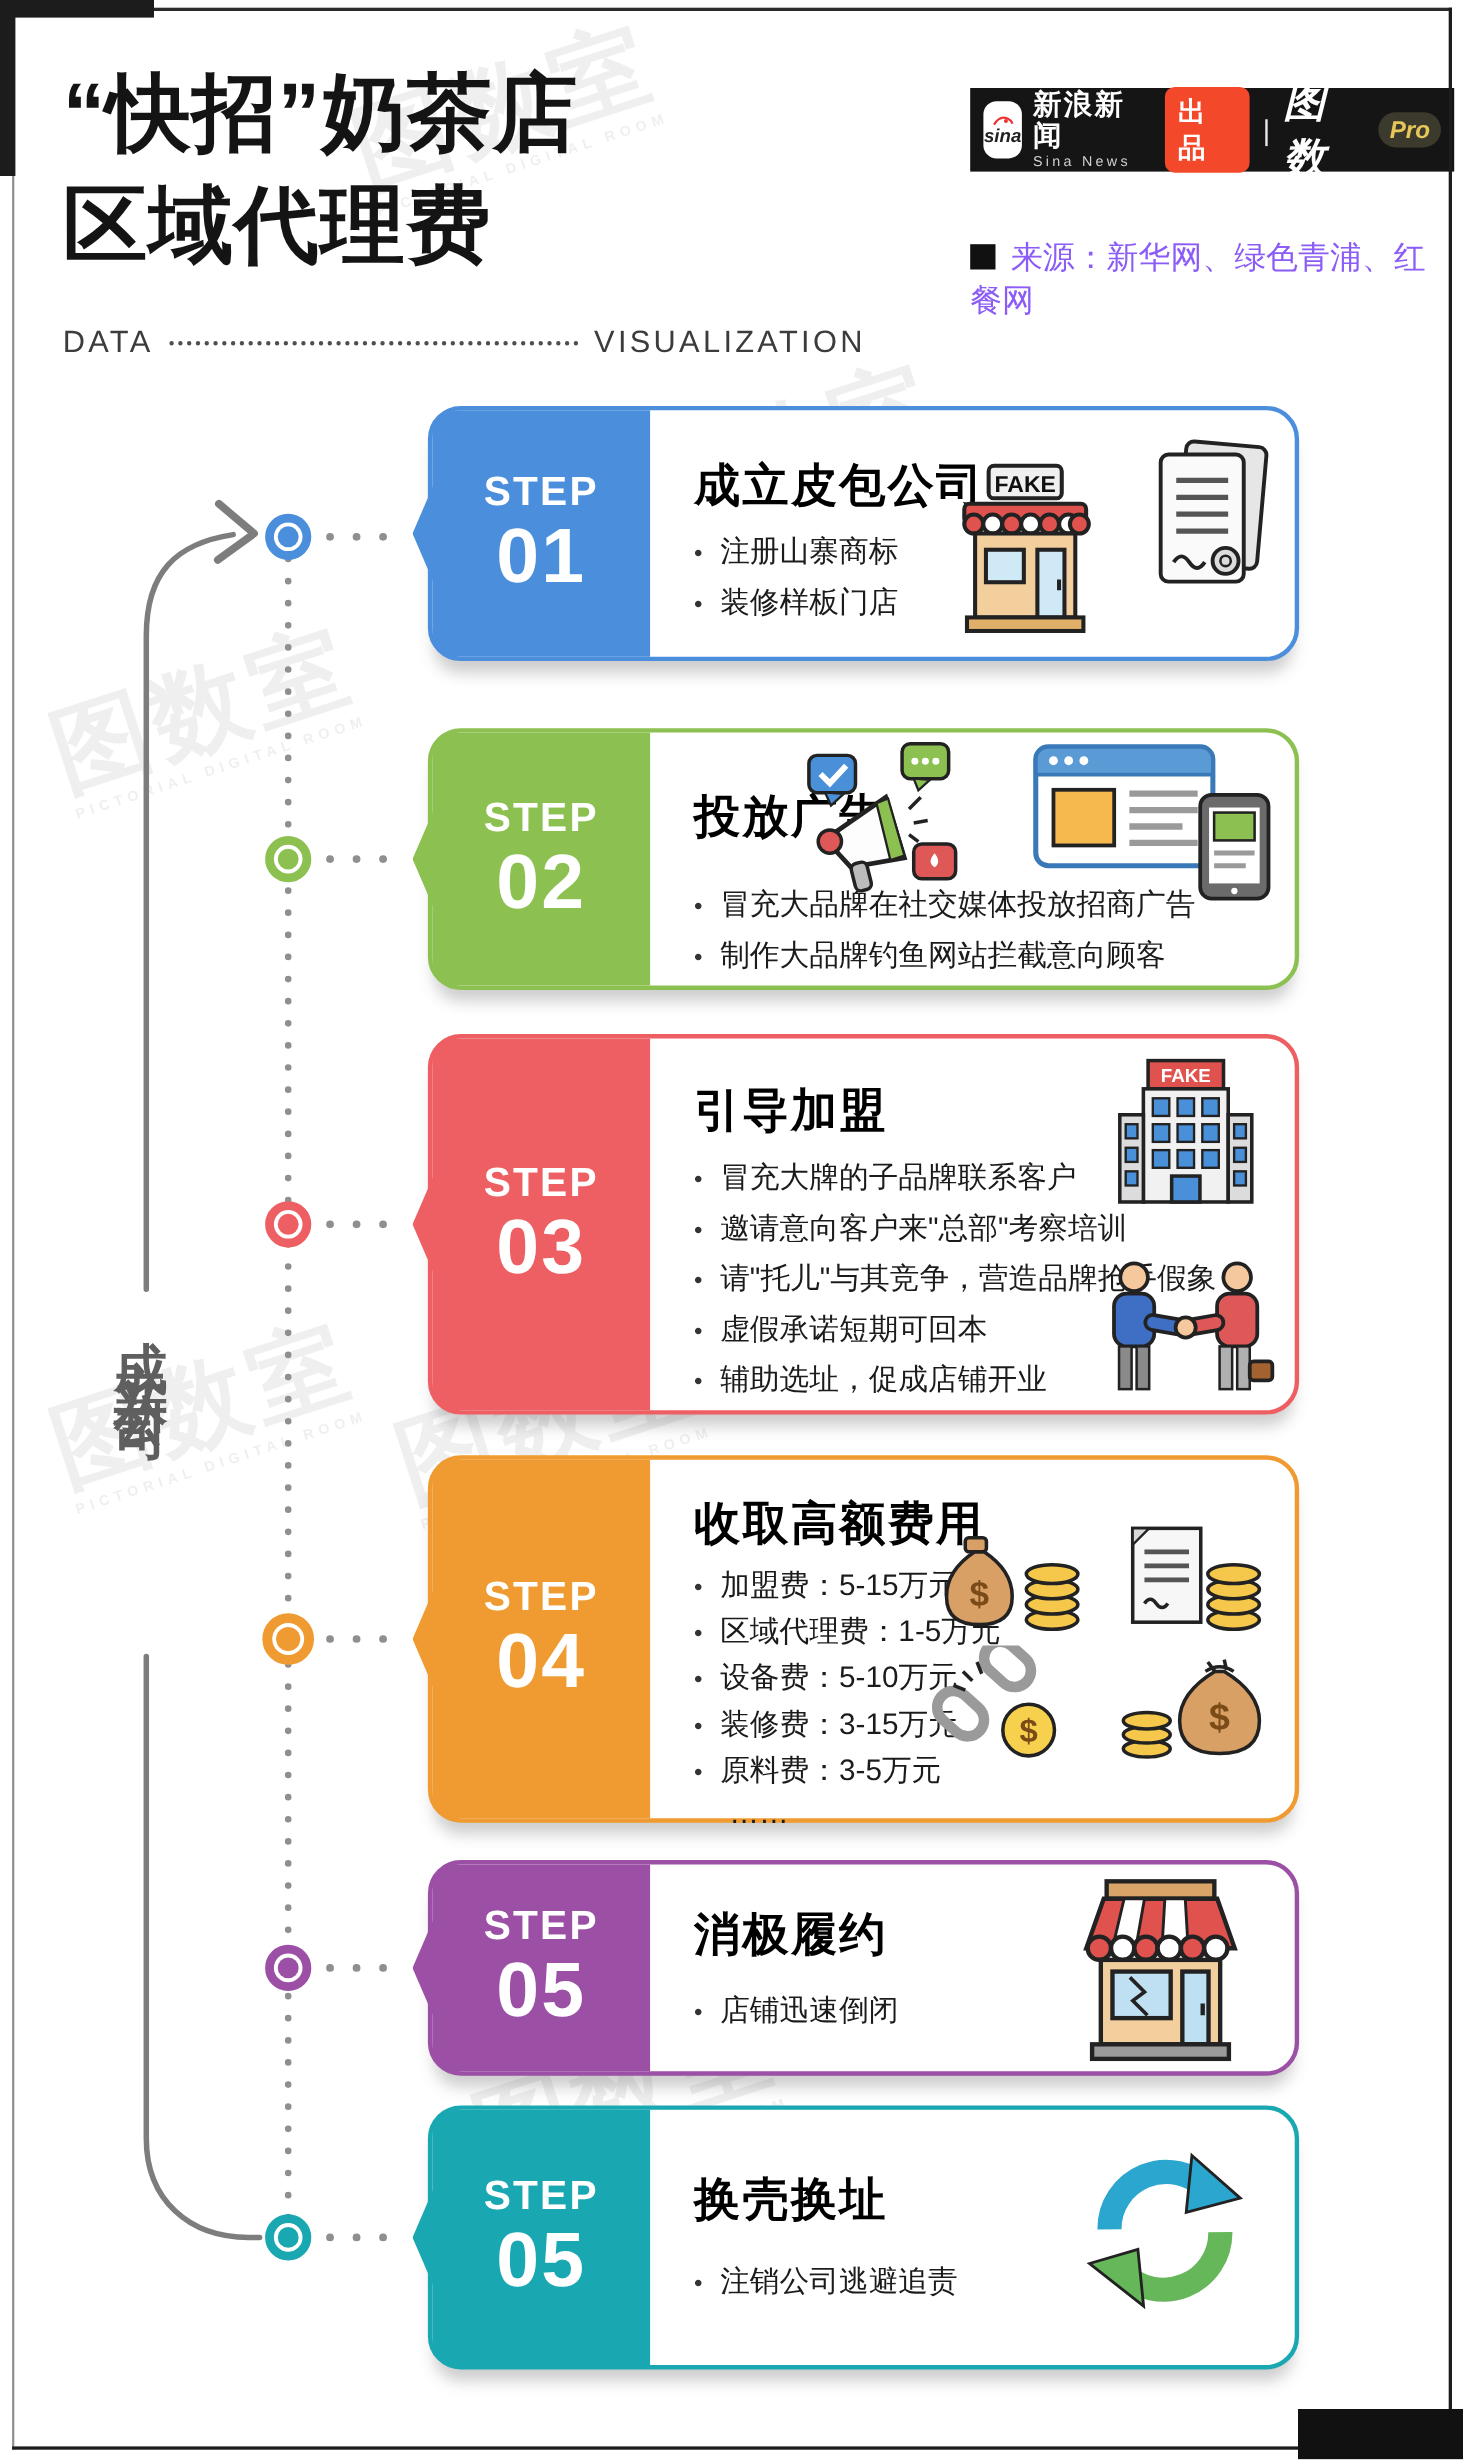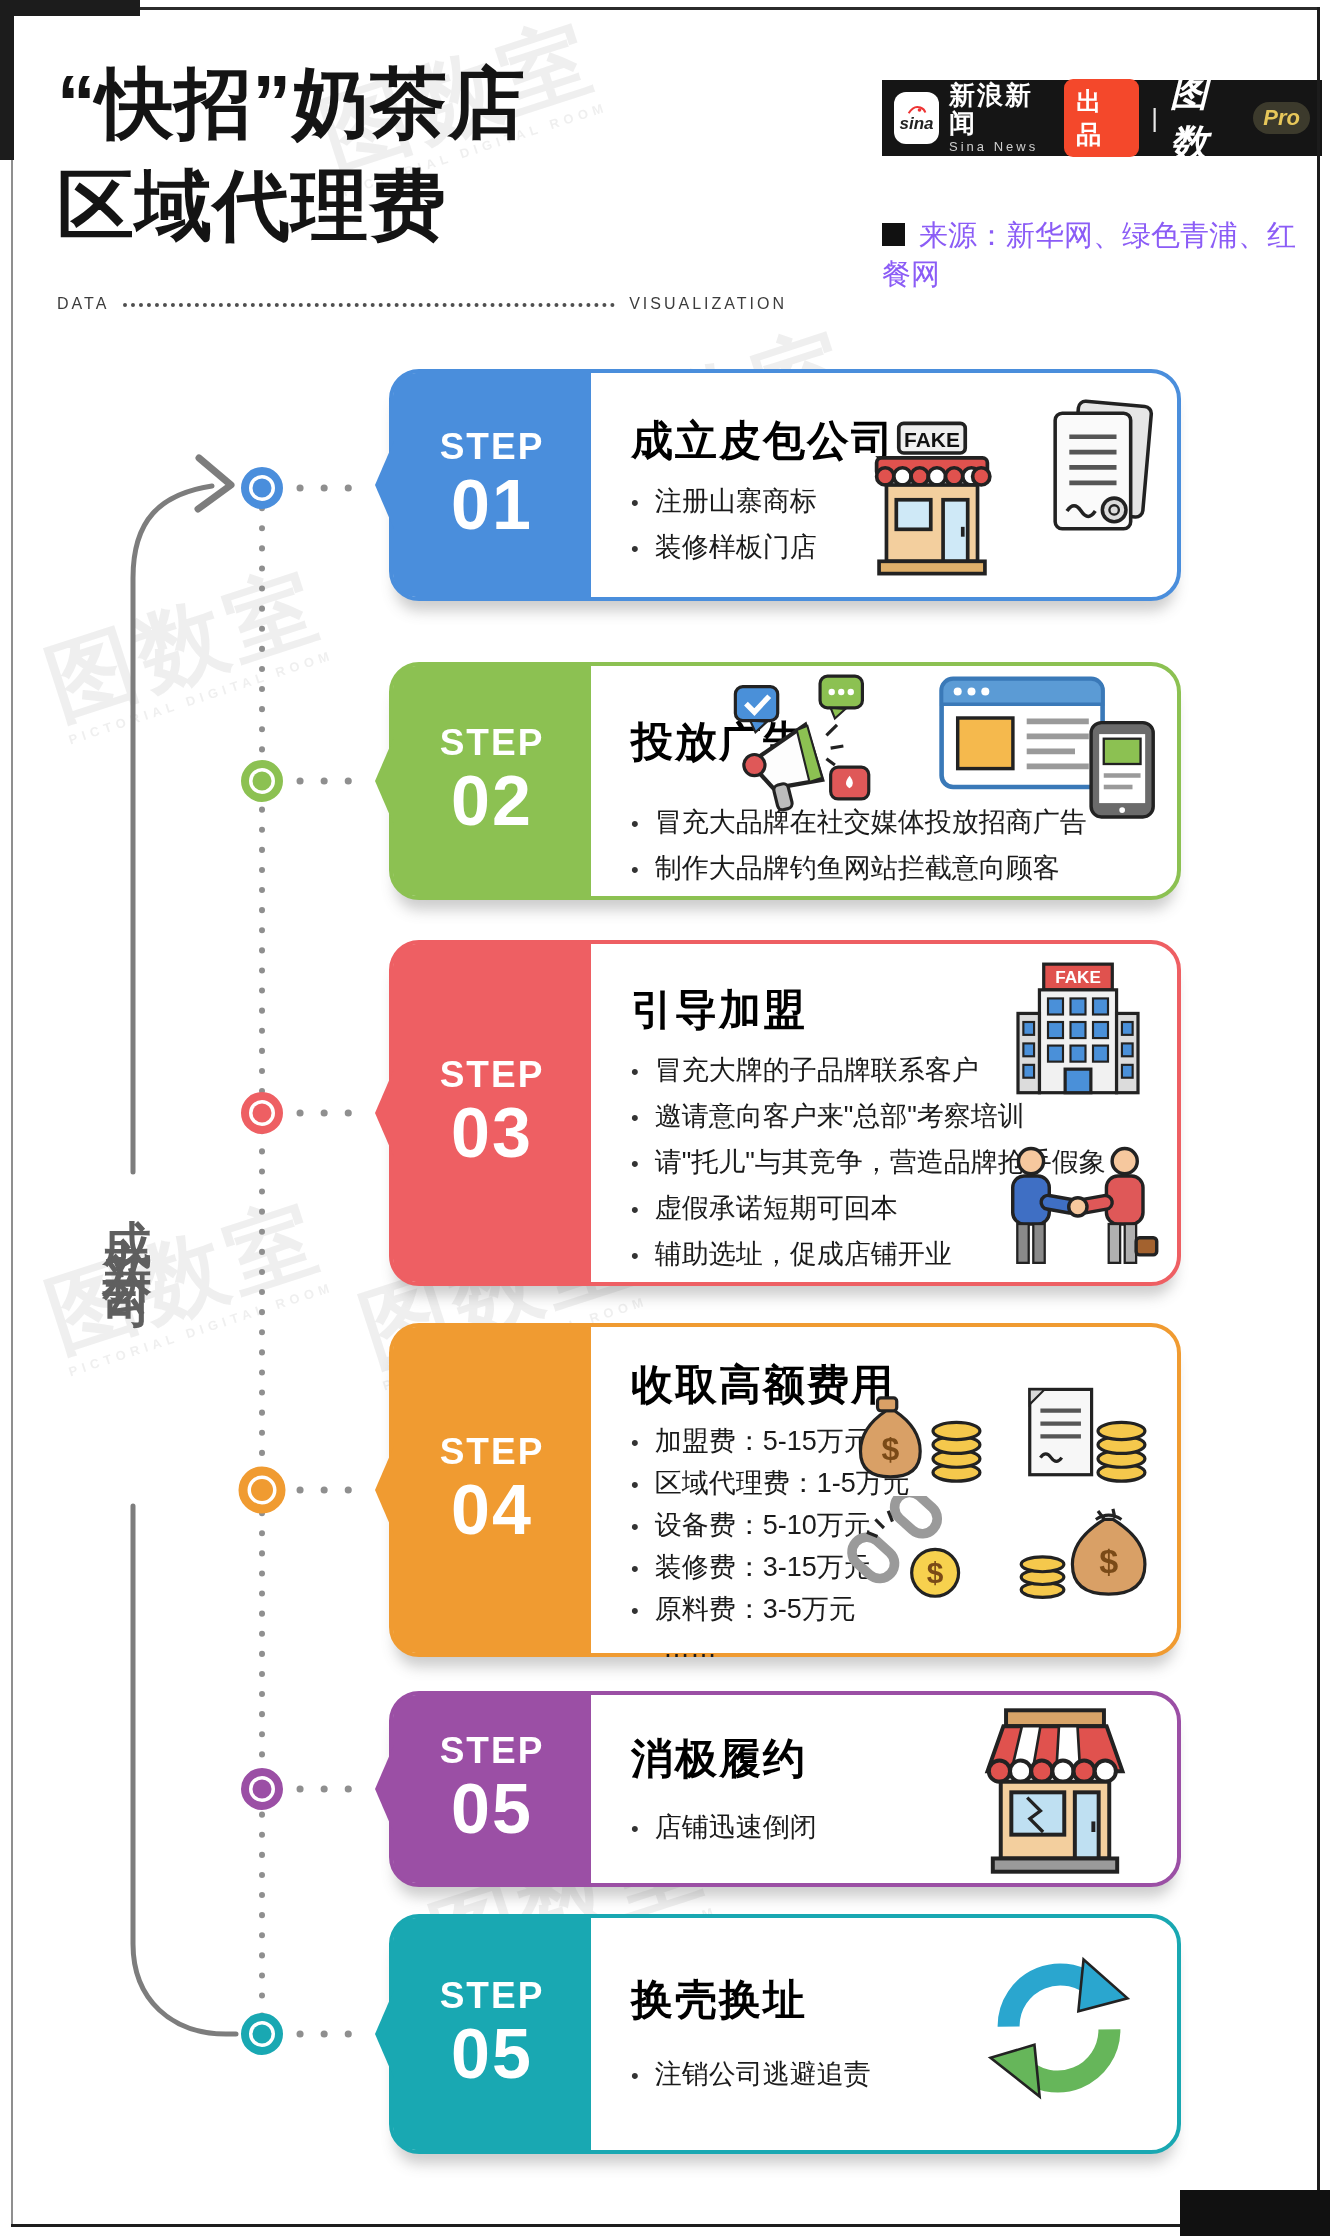--- a/index.html
+++ b/index.html
@@ -12,26 +12,26 @@
   .frame-top{position:absolute;left:140px;top:7px;right:10px;height:3px;background:#2b2b2b;z-index:5;}
   .frame-right{position:absolute;right:10px;top:7px;width:3px;bottom:9px;background:#1c1c1c;z-index:5;}
   .frame-left{position:absolute;left:11px;top:160px;width:2px;bottom:9px;background:#8f8f8f;z-index:5;}
   .frame-bottom{position:absolute;left:11px;bottom:9px;right:150px;height:3px;background:#1c1c1c;z-index:5;}
   .corner-br{position:absolute;right:0;bottom:0;width:150px;height:46px;background:#111;z-index:5;}
 
   
   .title{position:absolute;left:57px;top:52px;font-size:77px;line-height:1.33;font-weight:900;
          color:#141414;letter-spacing:1px;z-index:4;}
   .divider{position:absolute;left:57px;top:295px;width:730px;display:flex;align-items:center;
-           gap:14px;z-index:4;color:#3c3c3c;font-size:16px;letter-spacing:3px;}
+           gap:14px;z-index:4;color:#3c3c3c;font-size:28px;letter-spacing:3px;}
   .divider .dots{flex:1;border-top:4px dotted #4f4f4f;height:0;margin-top:2px;}
 
   .pub-bar{position:absolute;left:882px;top:80px;width:440px;height:76px;background:#151515;
            display:flex;align-items:center;padding:0 12px;box-sizing:border-box;gap:10px;z-index:4;}
-  .sina-box{width:45px;height:52px;background:#fff;border-radius:12px;display:flex;flex-direction:column;
+  .sina-box{width:35px;height:52px;background:#fff;border-radius:12px;display:flex;flex-direction:column;
             align-items:center;justify-content:center;flex:0 0 auto;}
   .sina-box .eye{width:20px;height:10px;}
   .sina-box .sina-word{font-size:17px;font-weight:bold;font-style:italic;color:#222;line-height:1;}
   .brand-col{display:flex;flex-direction:column;line-height:1.05;}
   .brand-cn{color:#fff;font-size:26px;font-weight:700;letter-spacing:2px;}
   .brand-en{color:#cfcfcf;font-size:13px;letter-spacing:3px;margin-top:3px;}
   .badge-chupin{background:#f4482b;color:#fff;font-size:25px;font-weight:700;padding:6px 12px;
                 border-radius:9px;letter-spacing:2px;}
   .pub-sep{color:#e8e8e8;font-size:26px;margin:0 2px;font-weight:300;}
   .tushu{color:#fff;font-size:38px;font-weight:900;font-style:italic;letter-spacing:1px;}

